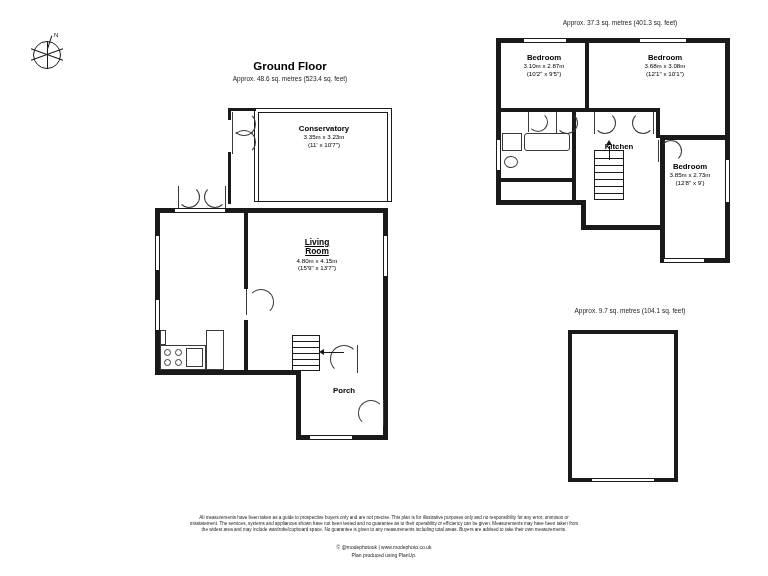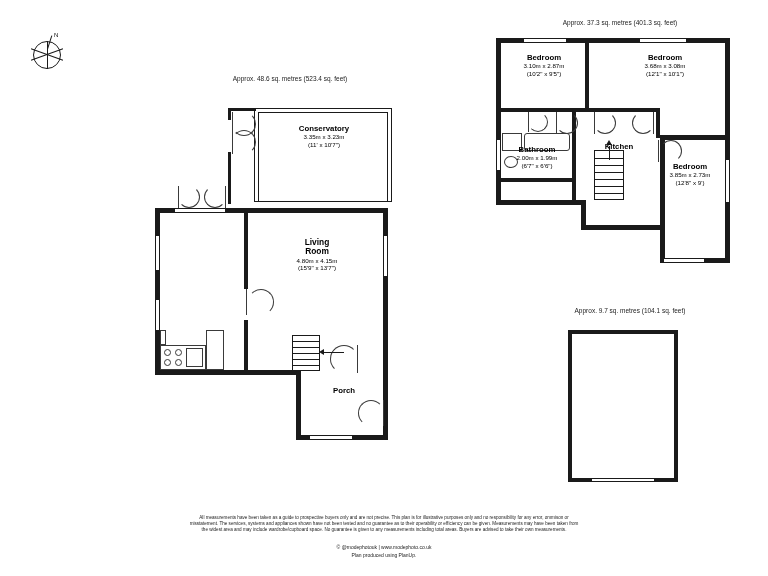--- a/index.html
+++ b/index.html
@@ -51,21 +51,21 @@
   .room .rdim {
     font-size: 6.2px;
     display: block;
     line-height: 7.6px;
   }
   .room .rdim2 {
     font-size: 6.2px;
     display: block;
     line-height: 7.6px;
   }
-  .room.big .rname { font-size: 8.4px; }
+  .room.big .rname { font-size: 8.4px; text-decoration: underline; }
 
   
   .wall {
     background: #1a1a1a;
     position: absolute;
   }
 
   
   .cons-outer {
     position: absolute;
@@ -196,20 +196,21 @@
 
   <div class="abs" style="left:26px; top:32px; width:46px; height:46px;">
     <div class="compass-circ" style="left:7px; top:9px; width:28px; height:28px;"></div>
     <div class="comp-line" style="left:21px; top:3px; width:1px; height:14px; transform:rotate(18deg); transform-origin: 50% 100%;"></div>
     <div class="comp-line" style="left:4px; top:22px; width:34px; height:1px; transform:rotate(20deg);"></div>
     <div class="comp-line" style="left:4px; top:22px; width:34px; height:1px; transform:rotate(-20deg);"></div>
     <div class="comp-line" style="left:21px; top:9px; width:1px; height:28px;"></div>
     <div class="comp-n" style="left:28px; top:0px;">N</div>
   </div>
 
+  <div class="title abs" style="left:180px; top:60px; width:220px;">Ground Floor</div>
   <div class="subtitle abs" style="left:170px; top:74px; width:240px;">Approx. 48.6 sq. metres (523.4 sq. feet)</div>
 
   <div class="cons-outer" style="left:254px; top:108px; width:138px; height:94px;"></div>
   <div class="cons-inner" style="left:258px; top:112px; width:130px; height:90px;"></div>
   <div class="room abs" style="left:268px; top:124px; width:112px;">
     <span class="rname">Conservatory</span>
     <span class="rdim">3.35m x 3.23m</span>
     <span class="rdim2">(11' x 10'7")</span>
   </div>
 
@@ -350,25 +351,20 @@
   <div class="room abs" style="left:625px; top:53px; width:80px;">
     <span class="rname">Bedroom</span>
     <span class="rdim">3.68m x 3.08m</span>
     <span class="rdim2">(12'1" x 10'1")</span>
   </div>
   <div class="room abs" style="left:650px; top:162px; width:80px;">
     <span class="rname">Bedroom</span>
     <span class="rdim">3.85m x 2.73m</span>
     <span class="rdim2">(12'8" x 9')</span>
   </div>
-  <div class="room abs" style="left:500px; top:145px; width:74px;">
-    <span class="rname">Bathroom</span>
-    <span class="rdim">2.00m x 1.99m</span>
-    <span class="rdim2">(6'7" x 6'6")</span>
-  </div>
   <div class="room abs" style="left:583px; top:142px; width:72px;">
     <span class="rname">Kitchen</span>
   </div>
 
   <div class="subtitle abs" style="left:530px; top:306px; width:200px;">Approx. 9.7 sq. metres (104.1 sq. feet)</div>
 
   <div class="wall" style="left:568px; top:330px; width:110px; height:4px;"></div>
   <div class="wall" style="left:568px; top:330px; width:4px; height:152px;"></div>
   <div class="wall" style="left:674px; top:330px; width:4px; height:152px;"></div>
   <div class="wall" style="left:568px; top:478px; width:110px; height:4px;"></div>

